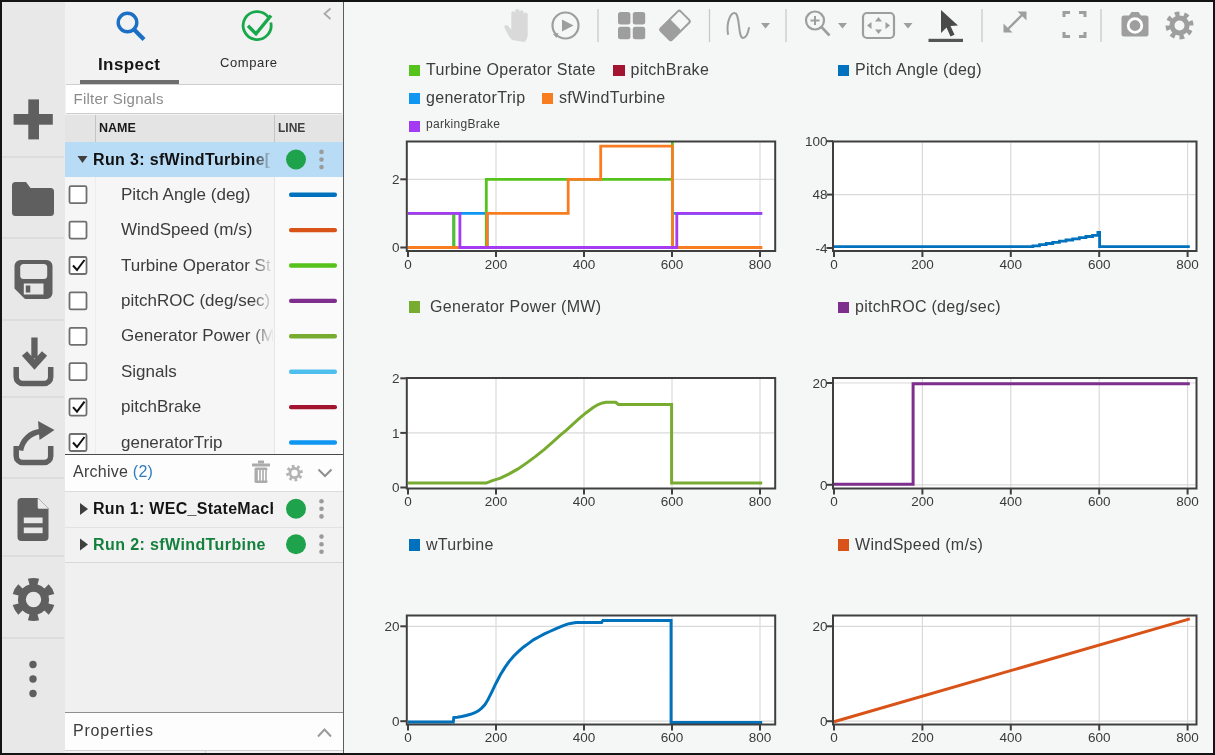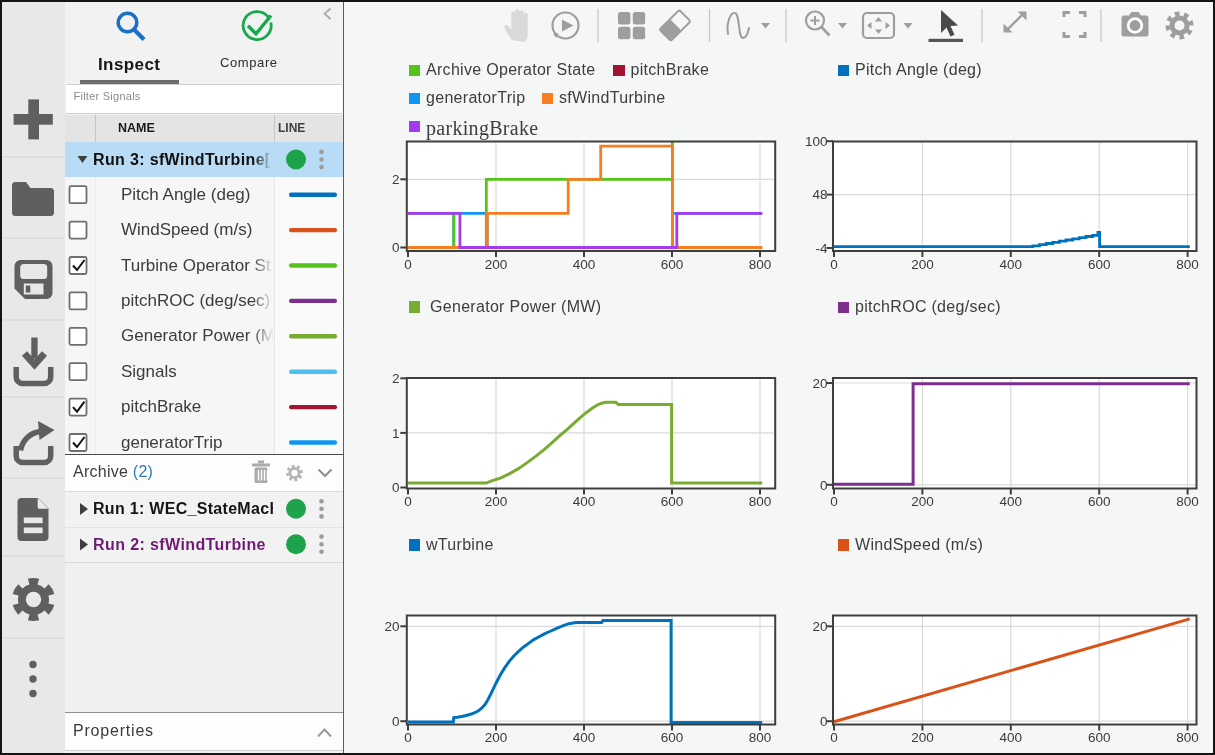--- a/index.html
+++ b/index.html
@@ -7,23 +7,23 @@
 #app { position:relative; width:1215px; height:755px; background:#f5f6f6; }
 #brd { position:absolute; left:0; top:0; width:1215px; height:755px; border:2px solid #141414; box-sizing:border-box; z-index:50; pointer-events:none; }
 svg.ov { position:absolute; left:0; top:0; z-index:10; }
 #app > div { z-index:5; }
 </style></head>
 <body>
 <div id="app">
 <div style="position:absolute;left:0;top:0;width:64.5px;height:755px;background:#e8e8e8;"></div>
 <div style="position:absolute;left:64.5px;top:0;width:278.5px;height:755px;background:#f2f2f2;"></div>
 <div style="position:absolute;left:66px;top:84px;width:275.5px;height:30px;background:#fff;border-top:1px solid #cfcfcf;border-bottom:1px solid #cfcfcf;box-sizing:border-box;"></div>
-<div style="position:absolute;left:73.5px;top:89.5px;font-size:11px;color:#8b8b8b;letter-spacing:0.25px;">Filter Signals</div>
+<div style="position:absolute;left:73.5px;top:89.5px;font-size:15px;color:#8b8b8b;letter-spacing:0.25px;">Filter Signals</div>
 <div style="position:absolute;left:64.5px;top:114.5px;width:278.5px;height:27.5px;background:#e4e4e4;"></div>
-<div style="position:absolute;left:99px;top:120.5px;font-size:12.5px;font-weight:bold;color:#1a1a1a;margin-left:19px;">NAME</div>
+<div style="position:absolute;left:99px;top:120.5px;font-size:12.5px;font-weight:bold;color:#1a1a1a;">NAME</div>
 <div style="position:absolute;left:278px;top:120.5px;font-size:12px;font-weight:bold;color:#404040;">LINE</div>
 <div style="position:absolute;left:64.5px;top:142px;width:278.5px;height:312px;background:#f6f6f6;"></div>
 <div style="position:absolute;left:274px;top:142px;width:69px;height:312px;background:#fafafa;"></div>
 <div style="position:absolute;left:95px;top:114.5px;width:1px;height:27.5px;background:#c4c4c4;"></div>
 <div style="position:absolute;left:274px;top:114.5px;width:1px;height:27.5px;background:#c4c4c4;"></div>
 <div style="position:absolute;left:95px;top:142px;width:1px;height:312px;background:#ececec;"></div>
 <div style="position:absolute;left:274px;top:142px;width:1px;height:312px;background:#e6e6e6;"></div>
 <div style="position:absolute;left:64.5px;top:142px;width:278.5px;height:35px;background:#b9dcf6;"></div>
 <div style="position:absolute;left:93px;top:150.5px;width:179px;overflow:hidden;white-space:nowrap;font-size:16px;font-weight:bold;color:#101010;letter-spacing:0.35px;">Run 3: sfWindTurbine[2025</div>
 <div style="position:absolute;left:98px;top:55px;font-size:17px;font-weight:bold;color:#161616;letter-spacing:0.4px;">Inspect</div>
@@ -37,38 +37,38 @@
 <div style="position:absolute;left:121px;top:397.20000000000005px;width:152px;overflow:hidden;white-space:nowrap;font-size:17px;color:#3c3c3c;">pitchBrake</div>
 <div style="position:absolute;left:121px;top:432.6px;width:152px;overflow:hidden;white-space:nowrap;font-size:17px;color:#3c3c3c;">generatorTrip</div>
 <div style="position:absolute;left:252px;top:178px;width:22px;height:276px;background:linear-gradient(to right, rgba(246,246,246,0), #f6f6f6);"></div>
 <div style="position:absolute;left:253px;top:143px;width:19px;height:33px;background:linear-gradient(to right, rgba(185,220,246,0), #b9dcf6);"></div>
 <div style="position:absolute;left:260px;top:492px;width:24px;height:69px;background:linear-gradient(to right, rgba(242,242,242,0), #f2f2f2);"></div>
 <div style="position:absolute;left:64.5px;top:454px;width:278.5px;height:37px;background:#fdfdfd;border-top:1.5px solid #4a4a4a;box-sizing:border-box;"></div>
 <div style="position:absolute;left:73px;top:463px;font-size:16px;color:#3d3d3d;letter-spacing:0.25px;">Archive <span style="color:#2e7cbe">(2)</span></div>
 <div style="position:absolute;left:64.5px;top:491px;width:278.5px;height:71px;background:#f2f2f2;border-top:1px solid #dcdcdc;box-sizing:border-box;"></div>
 <div style="position:absolute;left:64.5px;top:526.5px;width:278.5px;height:1px;background:#e2e2e2;"></div>
 <div style="position:absolute;left:93px;top:500px;width:180px;overflow:hidden;white-space:nowrap;font-size:16px;font-weight:bold;color:#141414;letter-spacing:0.3px;">Run 1: WEC_StateMach</div>
-<div style="position:absolute;left:93px;top:535.5px;width:175px;overflow:hidden;white-space:nowrap;font-size:16px;font-weight:bold;color:#701a75;letter-spacing:0.4px;">Run 2: sfWindTurbine</div>
+<div style="position:absolute;left:93px;top:535.5px;width:175px;overflow:hidden;white-space:nowrap;font-size:16px;font-weight:bold;color:#15803d;letter-spacing:0.4px;">Run 2: sfWindTurbine</div>
 <div style="position:absolute;left:64.5px;top:562px;width:278.5px;height:150px;background:#f0f0f0;border-top:1px solid #d8d8d8;box-sizing:border-box;"></div>
 <div style="position:absolute;left:64.5px;top:712px;width:278.5px;height:38.5px;background:#fdfdfd;border-top:1px solid #8f8f8f;border-bottom:1px solid #cfcfcf;box-sizing:border-box;"></div>
 <div style="position:absolute;left:73px;top:722px;font-size:16px;color:#3b3b3b;letter-spacing:0.8px;">Properties</div>
 <div style="position:absolute;left:64.5px;top:750.5px;width:278.5px;height:3px;background:#f2f2f2;"></div>
 <div style="position:absolute;left:205px;top:750.5px;width:1px;height:3px;background:#cfcfcf;"></div>
 <div style="position:absolute;left:343.5px;top:0;width:871.5px;height:755px;background:#f5f6f6;"></div>
 <div style="position:absolute;left:342.5px;top:0;width:1.5px;height:755px;background:#5c5c5c;"></div>
 <div style="position:absolute;left:408.5px;top:64.9px;width:11.5px;height:11.5px;background:#56C21C;"></div>
-<div style="position:absolute;left:426.0px;top:61.35000000000001px;font-size:16px;color:#3d3d3d;white-space:nowrap;letter-spacing:0.3px;">Archive Operator State</div>
+<div style="position:absolute;left:426.0px;top:61.35000000000001px;font-size:16px;color:#3d3d3d;white-space:nowrap;letter-spacing:0.3px;">Turbine Operator State</div>
 <div style="position:absolute;left:613px;top:64.9px;width:11.5px;height:11.5px;background:#A2142F;"></div>
 <div style="position:absolute;left:630.5px;top:61.35000000000001px;font-size:16px;color:#3d3d3d;white-space:nowrap;letter-spacing:0.3px;">pitchBrake</div>
 <div style="position:absolute;left:408.5px;top:92.8px;width:11.5px;height:11.5px;background:#0E96F2;"></div>
 <div style="position:absolute;left:426.0px;top:89.25px;font-size:16px;color:#3d3d3d;white-space:nowrap;letter-spacing:0.3px;">generatorTrip</div>
 <div style="position:absolute;left:541.5px;top:92.8px;width:11.5px;height:11.5px;background:#F87D21;"></div>
 <div style="position:absolute;left:559.0px;top:89.25px;font-size:16px;color:#3d3d3d;white-space:nowrap;letter-spacing:0.3px;">sfWindTurbine</div>
 <div style="position:absolute;left:408.5px;top:120.7px;width:11.5px;height:11.5px;background:#A43BF2;"></div>
-<div style="position:absolute;left:426.0px;top:117.15px;font-size:20px;color:#3d3d3d;white-space:nowrap;letter-spacing:0.3px;font-family:Liberation Serif, serif;">parkingBrake</div>
+<div style="position:absolute;left:426.0px;top:117.15px;font-size:12px;color:#3d3d3d;white-space:nowrap;letter-spacing:0.3px;">parkingBrake</div>
 <div style="position:absolute;left:837.5px;top:64.9px;width:11.5px;height:11.5px;background:#0072BD;"></div>
 <div style="position:absolute;left:855.0px;top:61.35000000000001px;font-size:16px;color:#3d3d3d;white-space:nowrap;letter-spacing:0.3px;">Pitch Angle (deg)</div>
 <div style="position:absolute;left:408.5px;top:301.3px;width:11.5px;height:11.5px;background:#77AC30;"></div>
 <div style="position:absolute;left:430px;top:297.75px;font-size:16px;color:#3d3d3d;white-space:nowrap;letter-spacing:0.3px;">Generator Power (MW)</div>
 <div style="position:absolute;left:837.5px;top:301.8px;width:11.5px;height:11.5px;background:#7E2F8E;"></div>
 <div style="position:absolute;left:855.0px;top:298.25px;font-size:16px;color:#3d3d3d;white-space:nowrap;letter-spacing:0.3px;">pitchROC (deg/sec)</div>
 <div style="position:absolute;left:408.5px;top:539.3px;width:11.5px;height:11.5px;background:#0072BD;"></div>
 <div style="position:absolute;left:426.0px;top:535.75px;font-size:16px;color:#3d3d3d;white-space:nowrap;letter-spacing:0.3px;">wTurbine</div>
 <div style="position:absolute;left:837.5px;top:539.3px;width:11.5px;height:11.5px;background:#D95319;"></div>
 <div style="position:absolute;left:855.0px;top:535.75px;font-size:16px;color:#3d3d3d;white-space:nowrap;letter-spacing:0.3px;">WindSpeed (m/s)</div>

